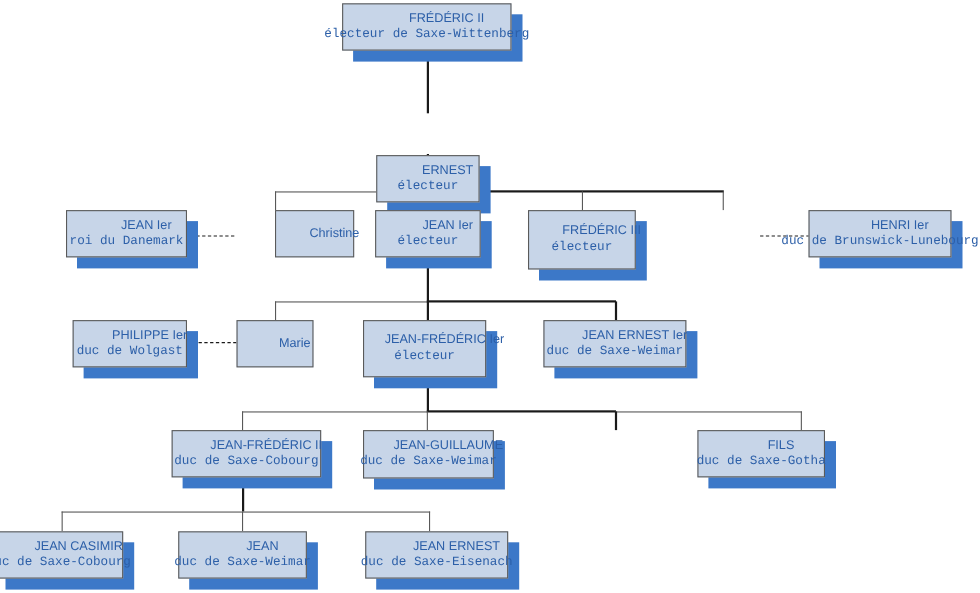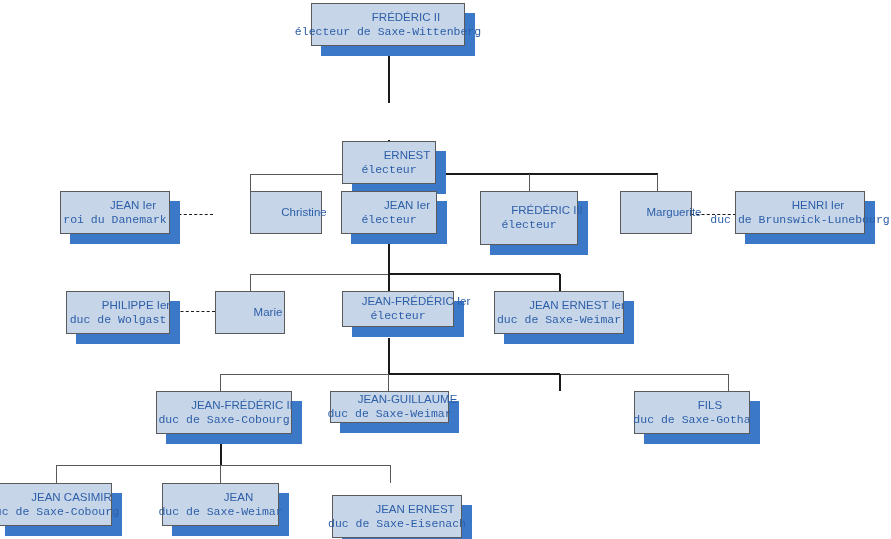--- a/index.html
+++ b/index.html
@@ -150,27 +150,20 @@
   </div>
 
   <div class="node" style="left:480px; top:191px; width:98px; height:54px;">
     <div class="shadow"></div>
     <div class="box">
       <span class="l1">FRÉDÉRIC III</span>
       <span class="l2">électeur</span>
     </div>
   </div>
 
-  <div class="node noshadow" style="left:620px; top:191px; width:72px; height:43px;">
-
-    <div class="box">
-      <span class="l1">Marguerite</span>
-
-    </div>
-  </div>
 
   <div class="node" style="left:735px; top:191px; width:130px; height:43px;">
     <div class="shadow"></div>
     <div class="box">
       <span class="l1">HENRI Ier</span>
       <span class="l2">duc de Brunswick-Lunebourg</span>
     </div>
   </div>
 
   <div class="node" style="left:66px; top:291px; width:104px; height:43px;">
@@ -182,21 +175,21 @@
   </div>
 
   <div class="node noshadow" style="left:215px; top:291px; width:70px; height:43px;">
 
     <div class="box">
       <span class="l1">Marie</span>
 
     </div>
   </div>
 
-  <div class="node" style="left:342px; top:291px; width:112px; height:36px;">
+  <div class="node" style="left:330px; top:291px; width:112px; height:52px;">
     <div class="shadow"></div>
     <div class="box">
       <span class="l1">JEAN-FRÉDÉRIC Ier</span>
       <span class="l2">électeur</span>
     </div>
   </div>
 
   <div class="node" style="left:494px; top:291px; width:130px; height:43px;">
     <div class="shadow"></div>
     <div class="box">
@@ -206,21 +199,21 @@
   </div>
 
   <div class="node" style="left:156px; top:391px; width:136px; height:43px;">
     <div class="shadow"></div>
     <div class="box">
       <span class="l1">JEAN-FRÉDÉRIC II</span>
       <span class="l2">duc de Saxe-Cobourg</span>
     </div>
   </div>
 
-  <div class="node" style="left:330px; top:391px; width:119px; height:32px;">
+  <div class="node" style="left:330px; top:391px; width:119px; height:44px;">
     <div class="shadow"></div>
     <div class="box">
       <span class="l1">JEAN-GUILLAUME</span>
       <span class="l2">duc de Saxe-Weimar</span>
     </div>
   </div>
 
 
   <div class="node" style="left:634px; top:391px; width:116px; height:43px;">
     <div class="shadow"></div>
@@ -239,21 +232,21 @@
   </div>
 
   <div class="node" style="left:162px; top:483px; width:117px; height:43px;">
     <div class="shadow"></div>
     <div class="box">
       <span class="l1">JEAN</span>
       <span class="l2">duc de Saxe-Weimar</span>
     </div>
   </div>
 
-  <div class="node" style="left:332px; top:483px; width:130px; height:43px;margin-top:12px;">
+  <div class="node" style="left:332px; top:483px; width:130px; height:43px;">
     <div class="shadow"></div>
     <div class="box">
       <span class="l1">JEAN ERNEST</span>
       <span class="l2">duc de Saxe-Eisenach</span>
     </div>
   </div>
 
 </div>
 
 </body></html>

